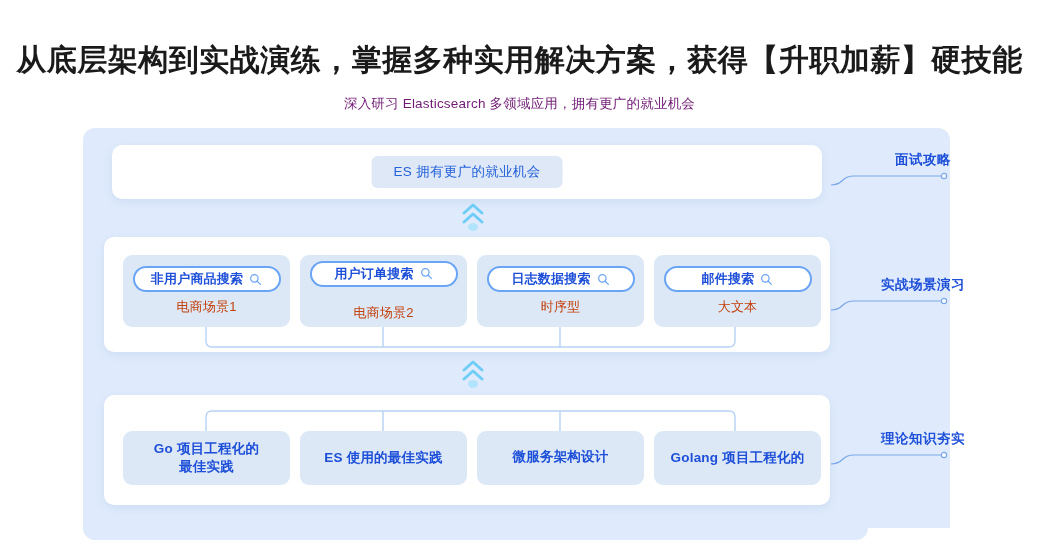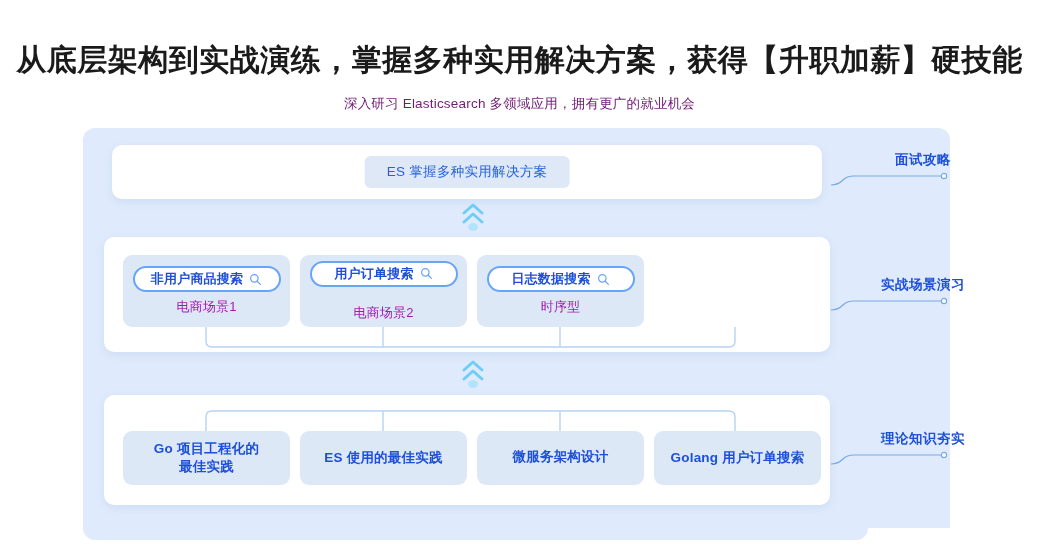--- a/index.html
+++ b/index.html
@@ -119,21 +119,21 @@
   .search-pill-text {
     font-size: 13px;
     color: #1d4fd8;
     font-weight: bold;
     white-space: nowrap;
     letter-spacing: 0.2px;
   }
   .search-icon { display: block; flex: 0 0 auto; }
   .scenario-sub {
     font-size: 13px;
-    color: #a21caf;
+    color: #c2410c;
     letter-spacing: 0.2px;
   }
 
   
   .theory {
     position: absolute;
     top: 36px;
     width: 167px;
     height: 54px;
     background: #dde8f7;
@@ -182,21 +182,21 @@
   <h1 class="page-title">从底层架构到实战演练，掌握多种实用解决方案，获得【升职加薪】硬技能</h1>
   <p class="page-subtitle">深入研习 Elasticsearch 多领域应用，拥有更广的就业机会</p>
 </div>
 
 <div class="diagram-wrap">
 
   <div class="blue-panel"></div>
   <div class="blue-panel-foot"></div>
 
   <div class="card card-top">
-    <div class="es-pill">ES 掌握多种实用解决方案</div>
+    <div class="es-pill">ES 拥有更广的就业机会</div>
   </div>
 
   <svg class="chev" style="left:459px; top:76px;" width="28" height="32" viewBox="0 0 28 32">
     <path d="M5 13 L14 5 L23 13" fill="none" stroke="#6fcdf7" stroke-width="3" stroke-linecap="round" stroke-linejoin="round"></path>
     <path d="M5 22 L14 14 L23 22" fill="none" stroke="#6fcdf7" stroke-width="3" stroke-linecap="round" stroke-linejoin="round"></path>
     <ellipse cx="14" cy="27" rx="5" ry="4" fill="#a9e2fb" opacity="0.85"></ellipse>
   </svg>
 
   <div class="card card-middle">
 
@@ -226,20 +226,30 @@
       <div class="search-pill">
         <span class="search-pill-text">日志数据搜索</span>
         <svg class="search-icon" width="13" height="13" viewBox="0 0 16 16">
           <circle cx="6.6" cy="6.6" r="4.6" fill="none" stroke="#6aa4f5" stroke-width="1.5"></circle>
           <line x1="10.1" y1="10.1" x2="14" y2="14" stroke="#6aa4f5" stroke-width="1.5" stroke-linecap="round"></line>
         </svg>
       </div>
       <div class="scenario-sub">时序型</div>
     </div>
 
+    <div class="scenario" style="left:550px;">
+      <div class="search-pill">
+        <span class="search-pill-text">邮件搜索</span>
+        <svg class="search-icon" width="13" height="13" viewBox="0 0 16 16">
+          <circle cx="6.6" cy="6.6" r="4.6" fill="none" stroke="#6aa4f5" stroke-width="1.5"></circle>
+          <line x1="10.1" y1="10.1" x2="14" y2="14" stroke="#6aa4f5" stroke-width="1.5" stroke-linecap="round"></line>
+        </svg>
+      </div>
+      <div class="scenario-sub">大文本</div>
+    </div>
 
     <svg class="connector" style="left:0px; top:88px;" width="726" height="28" viewBox="0 0 726 28">
       <path d="M102 2 L102 16 Q102 22 108 22 L625 22 Q631 22 631 16 L631 2" fill="none" stroke="#b6d2f4" stroke-width="1.4"></path>
       <line x1="279" y1="2" x2="279" y2="22" stroke="#b6d2f4" stroke-width="1.4"></line>
       <line x1="456" y1="2" x2="456" y2="22" stroke="#b6d2f4" stroke-width="1.4"></line>
     </svg>
   </div>
 
   <svg class="chev" style="left:459px; top:233px;" width="28" height="32" viewBox="0 0 28 32">
     <path d="M5 13 L14 5 L23 13" fill="none" stroke="#6fcdf7" stroke-width="3" stroke-linecap="round" stroke-linejoin="round"></path>
@@ -259,21 +269,21 @@
       <span class="theory-text" style="white-space:pre-line;">Go 项目工程化的
 最佳实践</span>
     </div>
     <div class="theory" style="left:196px;">
       <span class="theory-text" style="white-space:pre-line;">ES 使用的最佳实践</span>
     </div>
     <div class="theory" style="left:373px;font-family:Liberation Mono, monospace;">
       <span class="theory-text" style="white-space:pre-line;">微服务架构设计</span>
     </div>
     <div class="theory" style="left:550px;">
-      <span class="theory-text" style="white-space:pre-line;">Golang 用户订单搜索</span>
+      <span class="theory-text" style="white-space:pre-line;">Golang 项目工程化的</span>
     </div>
   </div>
 
   <div class="stage" style="left:830px; top:27px;">
     <div class="stage-label">面试攻略</div>
     <svg width="120" height="16" viewBox="0 0 120 16">
       <path d="M1 14 Q8 14 13 9 Q17 5 24 5 L111 5" fill="none" stroke="#7aa8e8" stroke-width="1.2"></path>
       <circle cx="114" cy="5" r="2.6" fill="#ffffff" stroke="#7aa8e8" stroke-width="1.2"></circle>
     </svg>
   </div>

